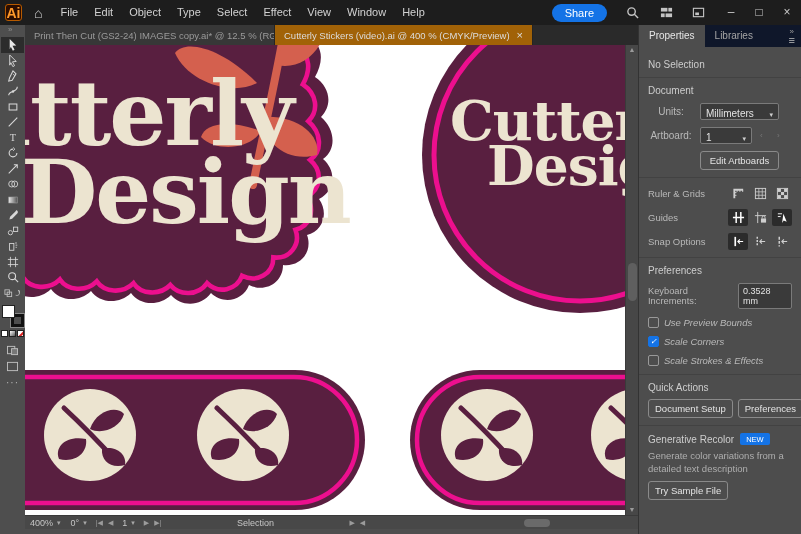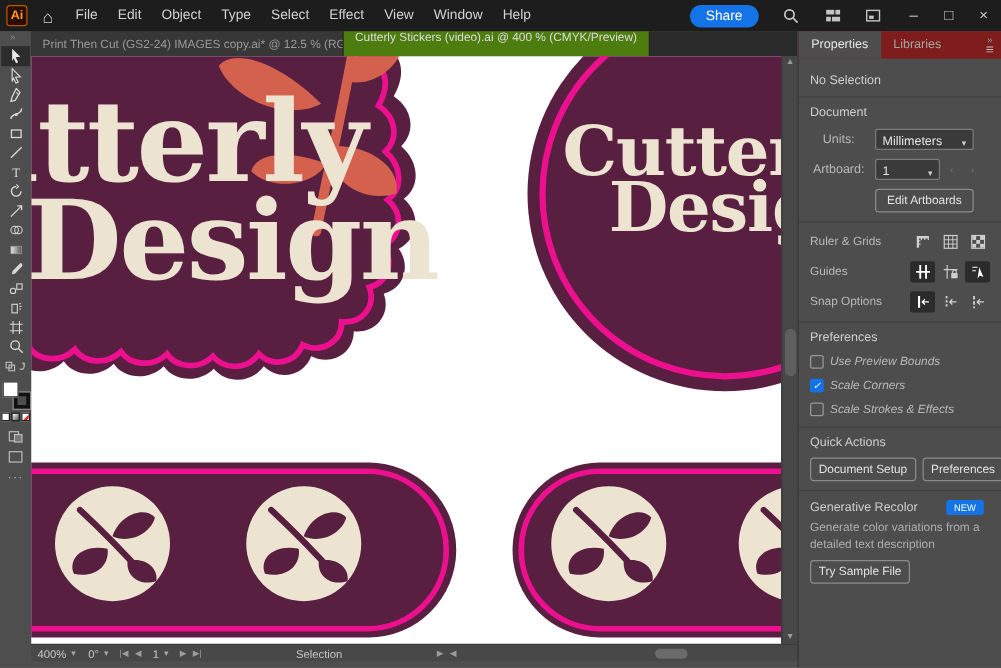--- a/index.html
+++ b/index.html
@@ -5,21 +5,21 @@
   * { margin:0; padding:0; box-sizing:border-box; }
   html,body { background:#262626; }
   body { font-family:"Liberation Sans", sans-serif; }
   .app { width:801px; height:534px; position:relative; overflow:hidden; background:#4e4e4e;
          display:flex; flex-direction:column; }
 
   
   .titlebar { height:25px; background:#1d1d1d; display:flex; align-items:center; flex:0 0 25px;
               color:#d2d2d2; font-size:11px; }
   .ai-logo { width:17px; height:17px; margin-left:5px; background:#2b0d00; border:1px solid #b65a00;
-             border-radius:3px; color:#ff9a2a; font-weight:bold; font-size:10px;
+             border-radius:3px; color:#ff9a2a; font-weight:bold; font-size:14px;
              display:flex; align-items:center; justify-content:center; }
   .home-icon { color:#cfcfcf; font-size:14px; margin:0 10px 0 12px; }
   .menu-item { padding:16px 8px; line-height:25px; cursor:default; }
   .tb-right { margin-left:auto; display:flex; align-items:center; }
   .share-btn { background:var(--accent); color:#fff; border-radius:10px; padding:3px 13px;
                font-size:11px; margin-right:12px; }
   .tb-ic { width:26px; text-align:center; color:#c4c4c4; }
   .tb-ic svg { vertical-align:middle; }
   .winctl { width:28px; text-align:center; color:#c9c9c9; font-size:12px; line-height:25px; }
 
@@ -44,21 +44,21 @@
   .sw-none:before { content:""; position:absolute; left:-2px; top:2px; width:12px; height:2px;
                     background:#d22; transform:rotate(-45deg); }
   .mode-ic { color:#c0c0c0; height:14px; margin:1px 0; }
   .toolbar-dots { color:#b5b5b5; font-size:10px; margin-top:4px; letter-spacing:1px; }
 
   
   .centercol { width:613px; display:flex; flex-direction:column; }
   .tabbar { height:20px; background:#2a2a2a; display:flex; flex:0 0 20px; }
   .tab { display:flex; align-items:center; gap:7px; padding:0 9px; font-size:9.5px; color:#9a9a9a;
          background:#373737; border-right:1px solid #242424; white-space:nowrap; overflow:hidden; }
-  .tab.active { background:#4d7c0f; color:#dcdcdc;flex-direction:column; }
+  .tab.active { background:#a16207; color:#dcdcdc; }
   .tab .close { font-size:11px; color:inherit; }
   .canvasrow { height:470px; display:flex; }
   .canvas { width:600px; height:470px; background:#ffffff; position:relative; }
   .canvas svg { position:absolute; left:0; top:0; }
   .vscroll { width:13px; background:#474747; border-left:1px solid #3a3a3a; position:relative;
              display:flex; flex-direction:column; justify-content:space-between; align-items:center; }
   .vscroll .arr { color:#9a9a9a; font-size:7px; line-height:10px; }
   .vthumb { position:absolute; left:2px; top:218px; width:9px; height:38px; background:#5f5f5f; border-radius:5px; }
 
   
@@ -66,21 +66,21 @@
                align-items:center; font-size:9px; color:#c6c6c6; flex:0 0 14px; }
   .sb-well { display:flex; align-items:center; gap:4px; padding:0 5px; height:12px; }
   .sb-chev { font-size:7px; color:#a8a8a8; }
   .sb-nav { display:flex; align-items:center; gap:5px; color:#9b9b9b; font-size:7px; padding:0 4px; }
   .sb-status { width:180px; text-align:center; }
   .sb-track { flex:1; height:10px; position:relative; margin:0 4px; }
   .hthumb { position:absolute; left:58%; top:1px; width:26px; height:8px; background:#6a6a6a; border-radius:4px; }
 
   
   .panelcol { width:163px; background:#4d4d4d; border-left:1px solid #333; display:flex; flex-direction:column; }
-  .panel-tabs { height:22px; background:#7f1d1d; display:flex; align-items:center; flex:0 0 22px; }
+  .panel-tabs { height:22px; background:#0f172a; display:flex; align-items:center; flex:0 0 22px; }
   .ptab { padding:0 10px; font-size:10px; line-height:22px; color:#a5a5a5; }
   .ptab.active { background:#4d4d4d; color:#e6e6e6; }
   .ph-right { margin-left:auto; display:flex; flex-direction:column; align-items:center;
               justify-content:space-between; padding:2px 6px 1px 0; }
   .ph-right .collapse { color:#9a9a9a; font-size:8px; line-height:7px; }
   .ph-right .burger { color:#bdbdbd; font-size:11px; line-height:11px; }
   .panel-body { padding:7px 9px; font-size:10px; color:#b9b9b9; overflow:hidden; }
   .p-sec-title { color:#cdcdcd; margin:5px 0; }
   .p-div { border-top:1px solid #424242; margin:7px -9px; }
   .prow { display:flex; align-items:center; margin:7px 0; }
@@ -100,21 +100,21 @@
              color:#cfcfcf; margin-left:2px; border-radius:2px; }
   .iconbtn.pressed { background:#2b2b2b; color:#ffffff; }
   .kb-input { width:54px; background:#3a3a3a; border:1px solid #7a7a7a; border-radius:2px;
               color:#e3e3e3; font-size:9px; padding:2px 4px; text-align:left; }
   .cbrow { display:flex; align-items:center; gap:5px; margin:8px 0; font-size:9.5px;font-style:italic; }
   .cbox { width:11px; height:11px; border:1px solid #999; border-radius:2px; flex:0 0 11px;
           display:flex; align-items:center; justify-content:center; font-size:8px; color:#fff; }
   .cbox.checked { background:var(--accent); border-color:var(--accent); }
   .qa-btns { display:flex; gap:5px; margin:6px 0; }
   .qa-btns .btn { flex:1; }
-  .gen-head { display:flex; align-items:center; gap:23px; color:#cdcdcd; margin:6px 0 5px; }
+  .gen-head { display:flex; align-items:center; gap:6px; color:#cdcdcd; margin:6px 0 5px; }
   .badge-new { background:var(--accent); color:#fff; font-size:7.5px; padding:1.5px 6px; border-radius:2px; }
   .gen-desc { font-size:9.5px; color:#aeaeae; line-height:1.35; margin-bottom:9px; }
   .btn-try { width:100%; }
 </style>
 </head>
 <body>
 
 <div class="app">
 
   <div class="titlebar">
@@ -500,20 +500,24 @@
             <svg width="13" height="13" viewBox="0 0 14 14">
                 <path d="M3.5 2v3M3.5 6.5v3M3.5 11v1.5" stroke="currentColor" stroke-width="1.6"></path>
                 <path d="M12 7H6.5M8.5 4.8L6.3 7l2.2 2.2" fill="none" stroke="currentColor" stroke-width="1.2"></path>
               </svg>
           </span>
         </div>
 
         <div class="p-div"></div>
         <div class="p-sec-title">Preferences</div>
 
+        <div class="prow">
+          <span style="flex:1; font-size:9.3px">Keyboard Increments:</span>
+          <span class="kb-input">0.3528 mm</span>
+        </div>
 
         <div class="cbrow">
           <span class="cbox"></span>
           <span>Use Preview Bounds</span>
         </div>
         <div class="cbrow">
           <span class="cbox checked">✓</span>
           <span>Scale Corners</span>
         </div>
         <div class="cbrow">

